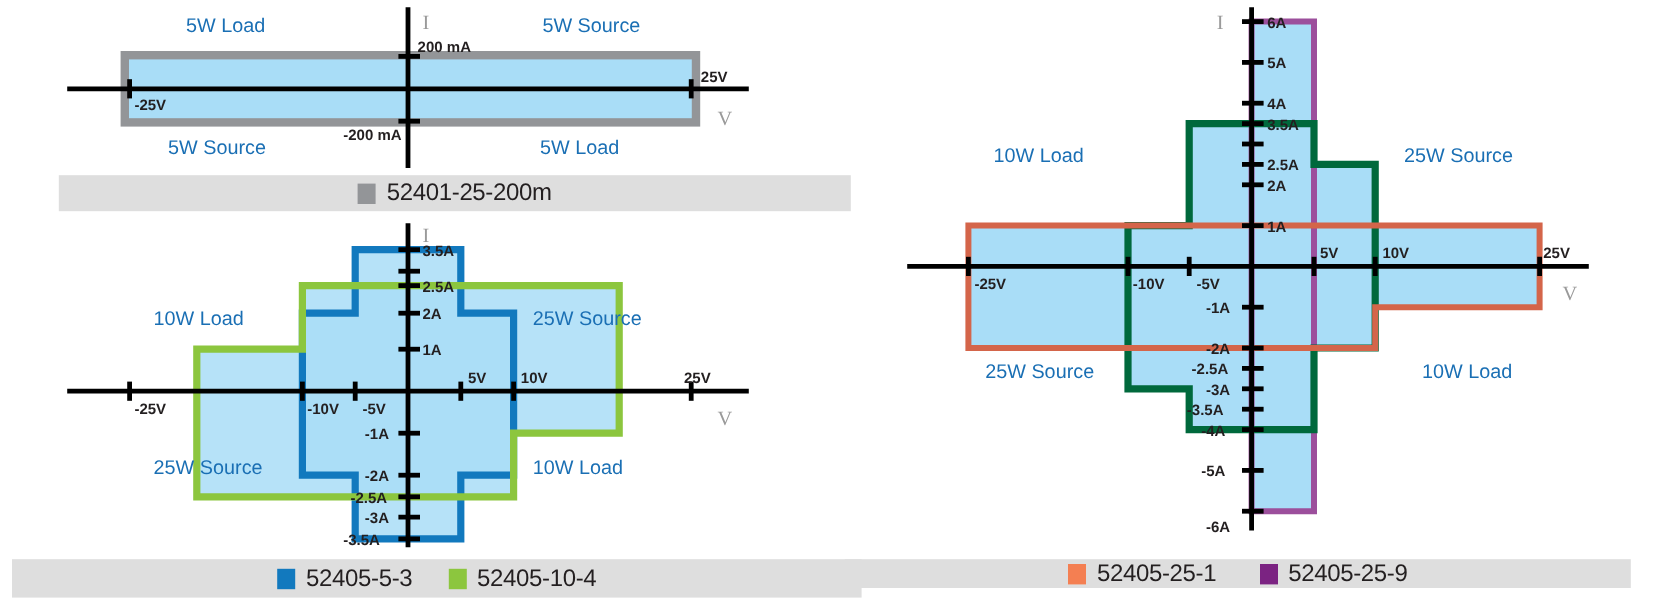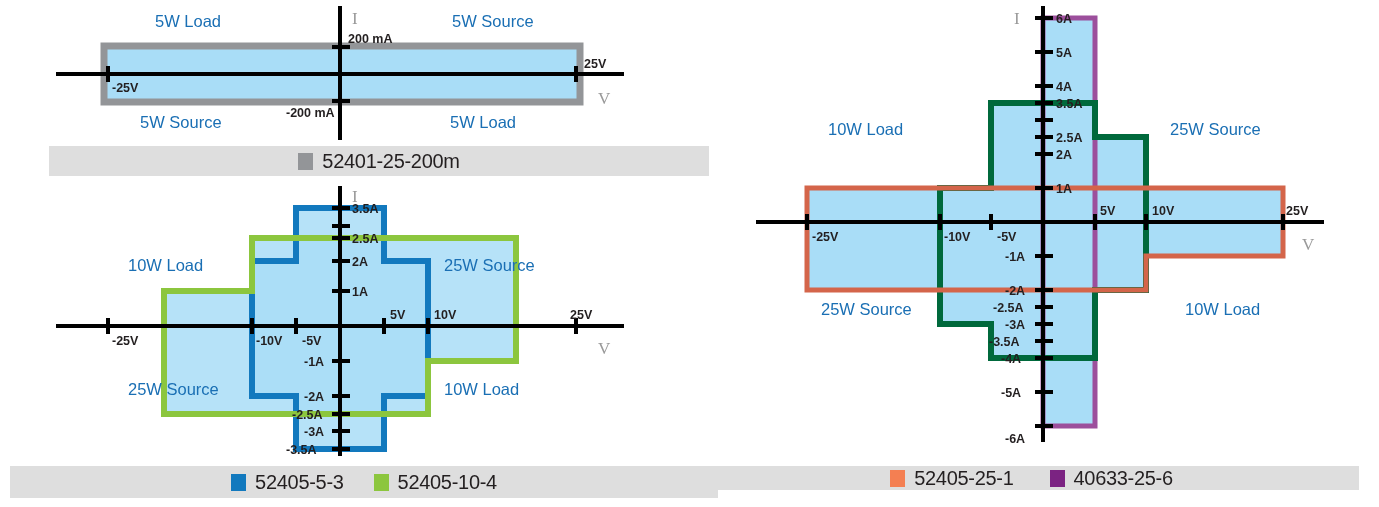--- a/index.html
+++ b/index.html
@@ -193,15 +193,15 @@
 </svg>
 </div>
 
 <div class="legend-bar" style="left:704px;top:466px;width:655px;height:24px;gap:36px;">
   <div class="legend-entry">
     <span class="legend-swatch" style="background:#f47f52;"></span>
     <span class="legend-label">52405-25-1</span>
   </div>
   <div class="legend-entry">
     <span class="legend-swatch" style="background:#7b2382;"></span>
-    <span class="legend-label">40633-25-6</span>
+    <span class="legend-label">52405-25-9</span>
   </div>
 </div>
 
 </body></html>

